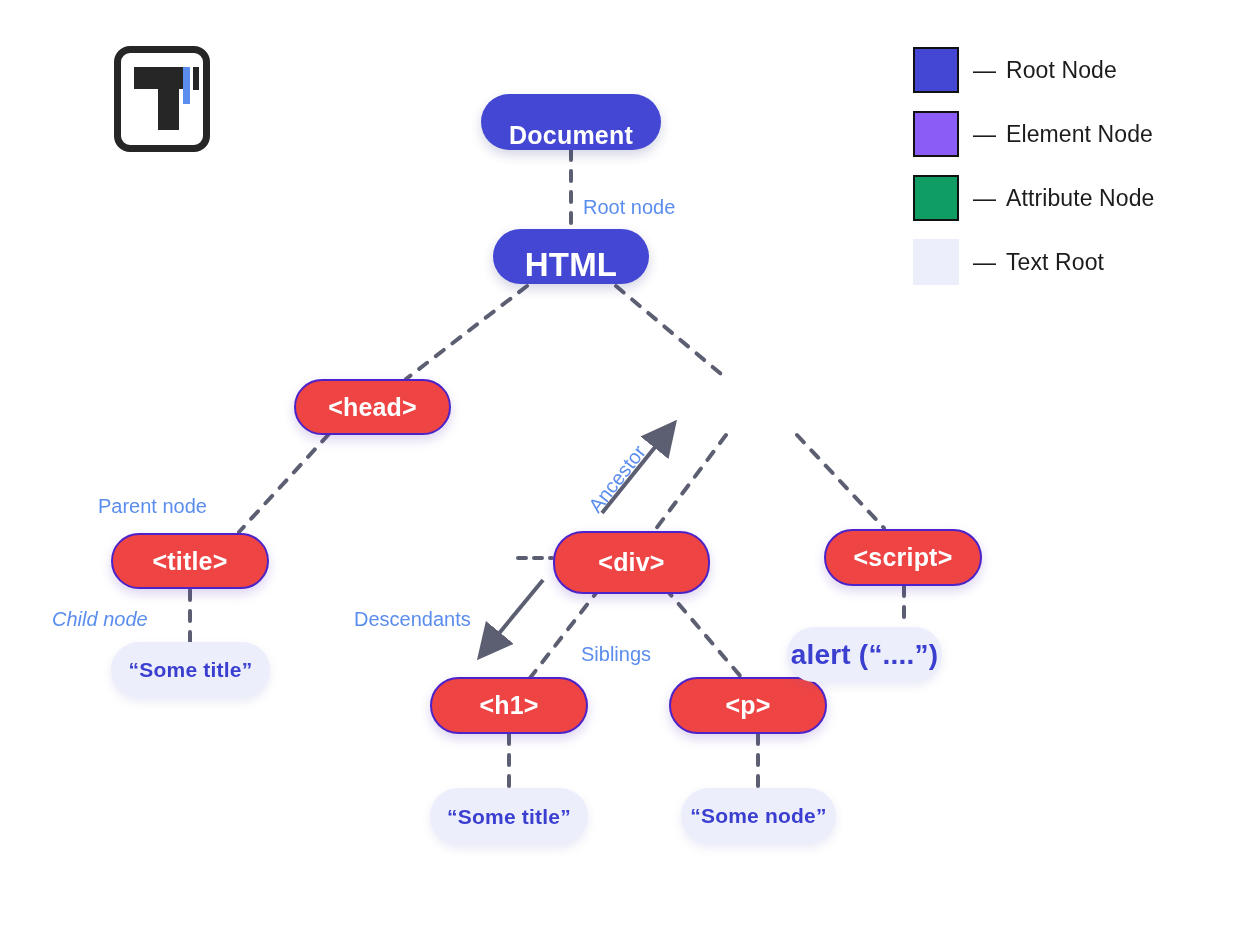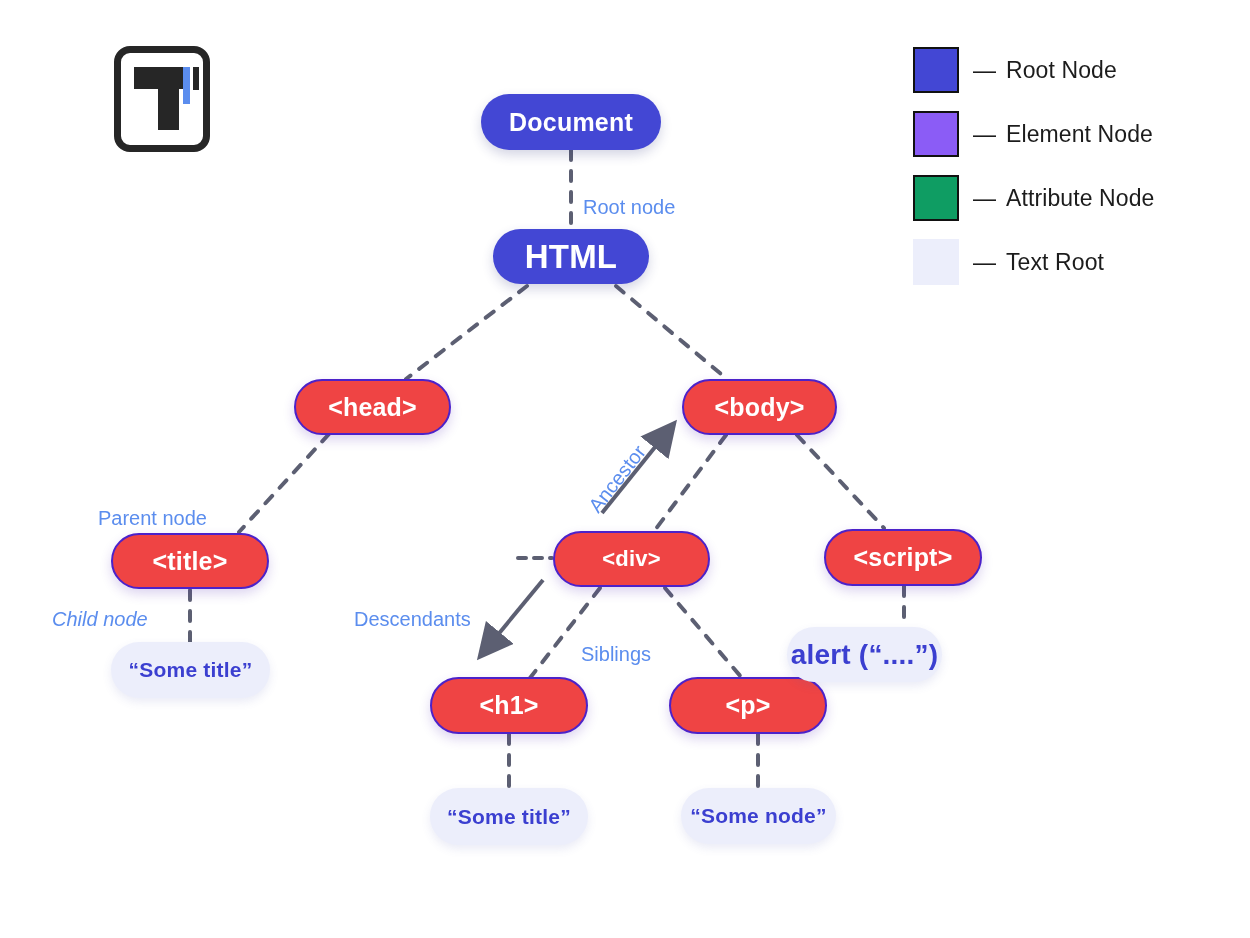--- a/index.html
+++ b/index.html
@@ -114,20 +114,21 @@
     box-sizing: border-box;
     border-radius: 30px;
     font-weight: bold;
     white-space: nowrap;
     letter-spacing: 0.2px;
   }
   .node.root {
     background: #4347d4;
     color: #ffffff;
     box-shadow: 0 5px 12px rgba(40,45,120,0.20);
+    align-items: flex-end;
   }
   .node.element {
     background: #ef4444;
     color: #ffffff;
     border: 2px solid #4c22c9;
     box-shadow: 0 5px 12px rgba(80,40,180,0.20);
   }
   .node.attribute {
     background: #0f9d63;
     color: #ffffff;
@@ -232,30 +233,27 @@
   </div>
 
   <div class="node root" style="left:493px; top:229px; width:156px; height:55px; font-size:33px;">
     <span>HTML</span>
   </div>
 
   <div class="node element" style="left:294px; top:379px; width:157px; height:56px; font-size:25px;">
     <span>&lt;head&gt;</span>
   </div>
 
-  <div class="node element" style="left:682px; top:379px; width:155px; height:56px; font-size:25px;">
-    <span>&lt;body&gt;</span>
-  </div>
 
   <div class="node element" style="left:111px; top:533px; width:158px; height:56px; font-size:25px;">
     <span>&lt;title&gt;</span>
   </div>
 
 
-  <div class="node element" style="left:553px; top:531px; width:157px; height:56px; font-size:22px;">
+  <div class="node element" style="left:553px; top:531px; width:157px; height:63px; font-size:25px;">
     <span>&lt;div&gt;</span>
   </div>
 
   <div class="node element" style="left:824px; top:529px; width:158px; height:57px; font-size:25px;text-align:right;">
     <span>&lt;script&gt;</span>
   </div>
 
   <div class="node element" style="left:430px; top:677px; width:158px; height:57px; font-size:25px;">
     <span>&lt;h1&gt;</span>
   </div>
@@ -275,21 +273,21 @@
   <div class="node text" style="left:430px; top:788px; width:158px; height:57px; font-size:21px;">
     <span>“Some title”</span>
   </div>
 
   <div class="node text" style="left:681px; top:788px; width:155px; height:56px; font-size:21px;">
     <span>“Some node”</span>
   </div>
 
   <div class="annot" style="left:583px; top:196px;">Root node</div>
 
-  <div class="annot" style="left:98px; top:495px;margin-top:12px;">Parent node</div>
+  <div class="annot" style="left:98px; top:495px;">Parent node</div>
 
   <div class="annot" style="left:52px; top:608px;font-style:italic;">Child node</div>
 
   <div class="annot" style="left:354px; top:608px;">Descendants</div>
 
   <div class="annot" style="left:581px; top:643px;">Siblings</div>
 
   <div class="annot rot-ancestor" style="left:584px; top:503px;">Ancestor</div>
 
 </div>

